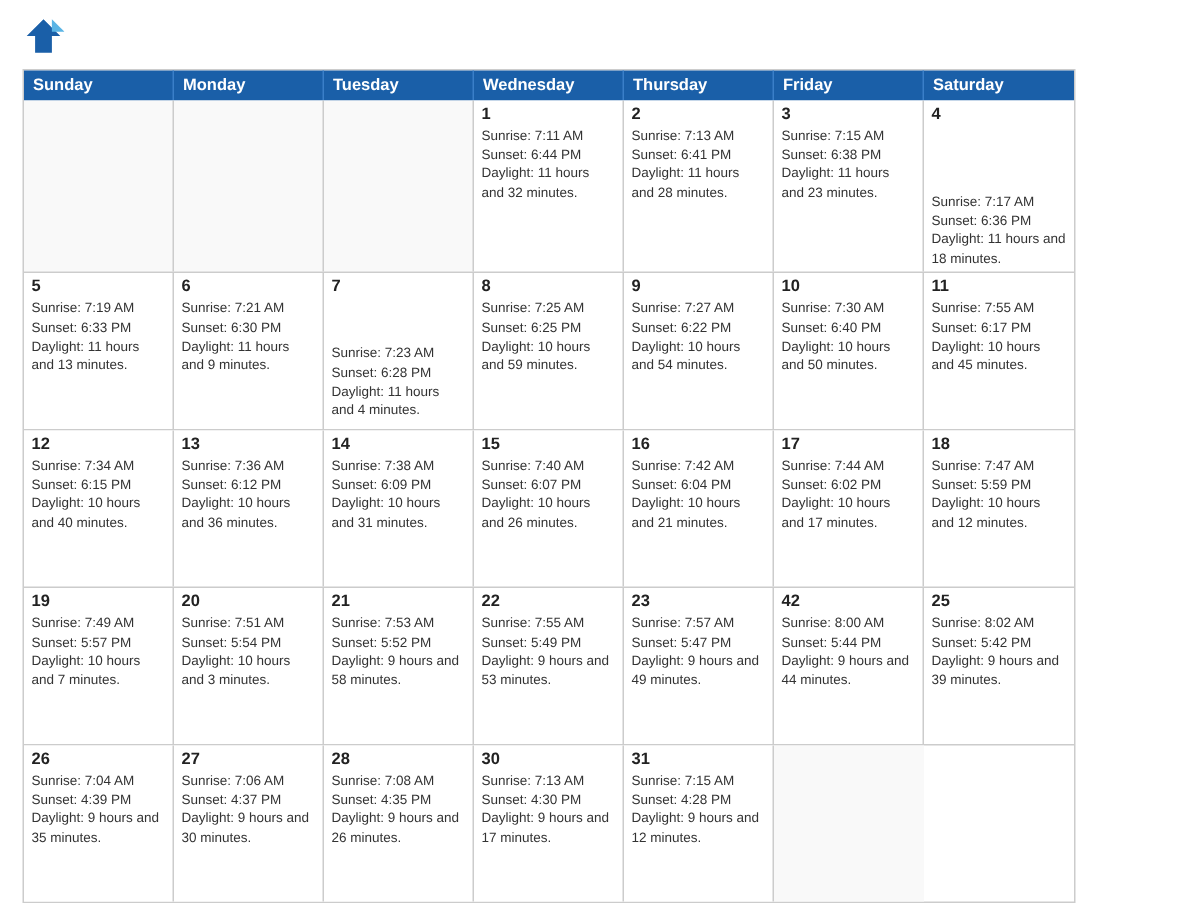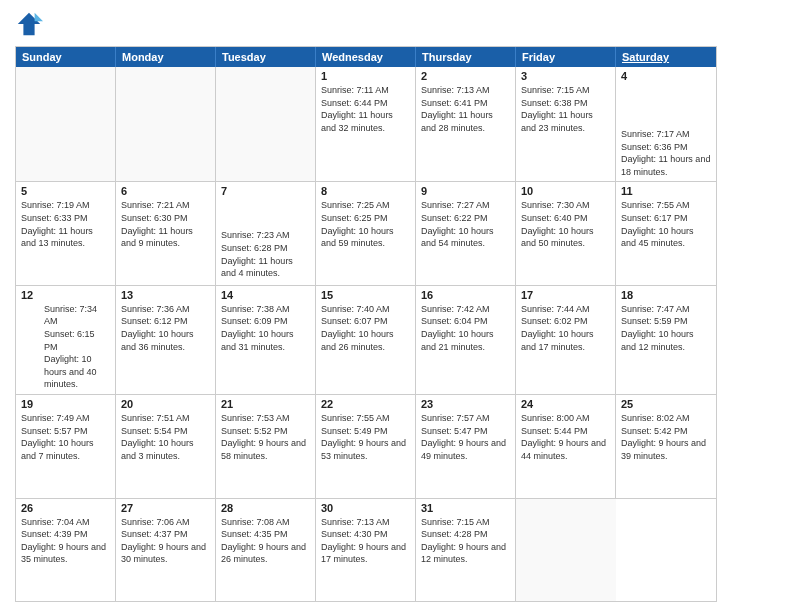--- a/index.html
+++ b/index.html
@@ -70,21 +70,21 @@
       grid-template-columns: repeat(7, 1fr);
       background: #1a5fa8;
     }
     .cal-header-cell {
       color: #fff;
       font-size: 11px;
       font-weight: bold;
       padding: 4px 6px;
       border-right: 1px solid #3a7fc8;
     }
-    .cal-header-cell:last-child { border-right: none; text-decoration: underline; }
+    .cal-header-cell:last-child { border-right: none; }
     .cal-body {
       flex: 1;
       display: flex;
       flex-direction: column;
     }
     .cal-row {
       display: grid;
       grid-template-columns: repeat(7, 1fr);
       flex: 1;
       border-top: 1px solid #ccc;
@@ -215,21 +215,21 @@
           <div class="cal-cell">
             <span class="day-num">11</span>
             <div class="cell-detail" style="white-space: pre-line;">Sunrise: 7:55 AM
 Sunset: 6:17 PM
 Daylight: 10 hours and 45 minutes.</div>
           </div>
         </div>
         <div class="cal-row">
           <div class="cal-cell">
             <span class="day-num">12</span>
-            <div class="cell-detail" style="white-space: pre-line; margin-left: 23px;">Sunrise: 7:34 AM
+            <div class="cell-detail" style="white-space: pre-line;">Sunrise: 7:34 AM
 Sunset: 6:15 PM
 Daylight: 10 hours and 40 minutes.</div>
           </div>
           <div class="cal-cell">
             <span class="day-num">13</span>
             <div class="cell-detail" style="white-space: pre-line;">Sunrise: 7:36 AM
 Sunset: 6:12 PM
 Daylight: 10 hours and 36 minutes.</div>
           </div>
           <div class="cal-cell">
@@ -288,21 +288,21 @@
 Sunset: 5:49 PM
 Daylight: 9 hours and 53 minutes.</div>
           </div>
           <div class="cal-cell">
             <span class="day-num">23</span>
             <div class="cell-detail" style="white-space: pre-line;">Sunrise: 7:57 AM
 Sunset: 5:47 PM
 Daylight: 9 hours and 49 minutes.</div>
           </div>
           <div class="cal-cell">
-            <span class="day-num">24</span>
+            <span class="day-num">42</span>
             <div class="cell-detail" style="white-space: pre-line;">Sunrise: 8:00 AM
 Sunset: 5:44 PM
 Daylight: 9 hours and 44 minutes.</div>
           </div>
           <div class="cal-cell">
             <span class="day-num">25</span>
             <div class="cell-detail" style="white-space: pre-line;">Sunrise: 8:02 AM
 Sunset: 5:42 PM
 Daylight: 9 hours and 39 minutes.</div>
           </div>

